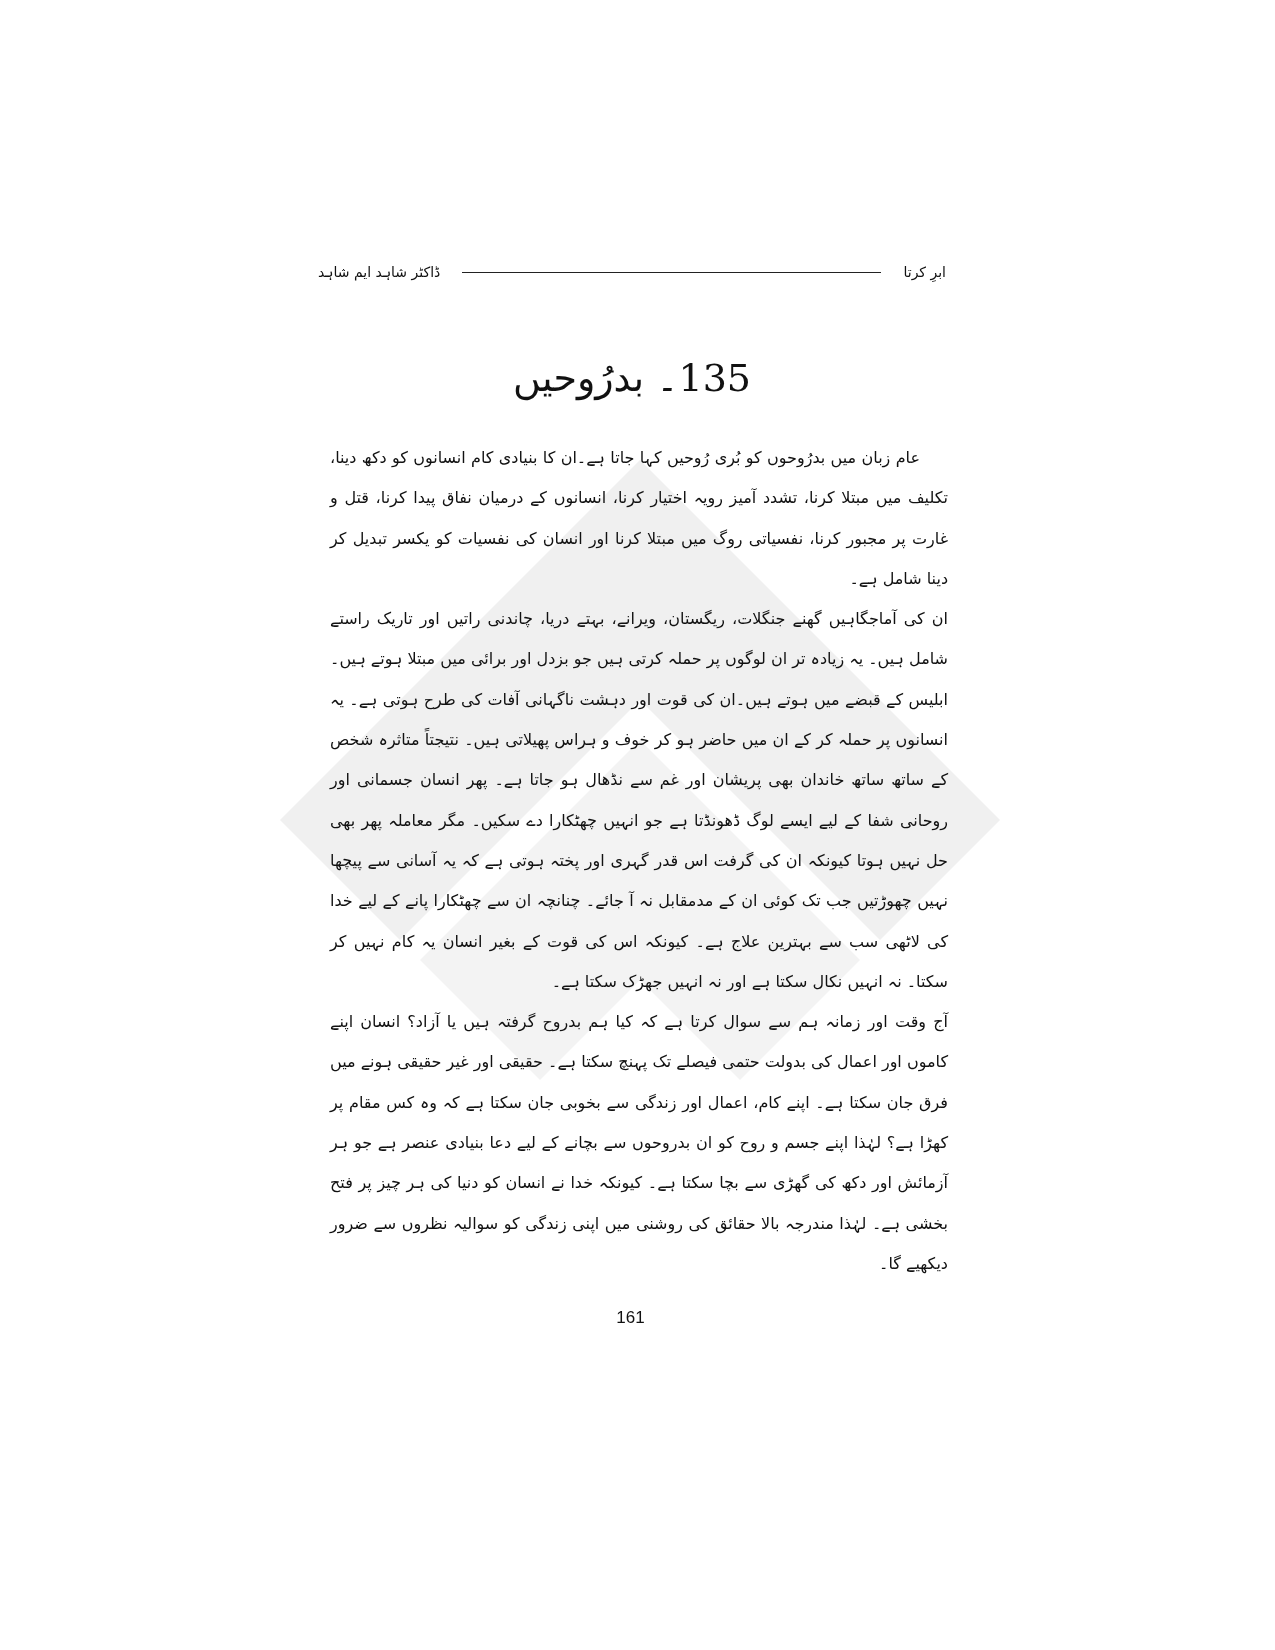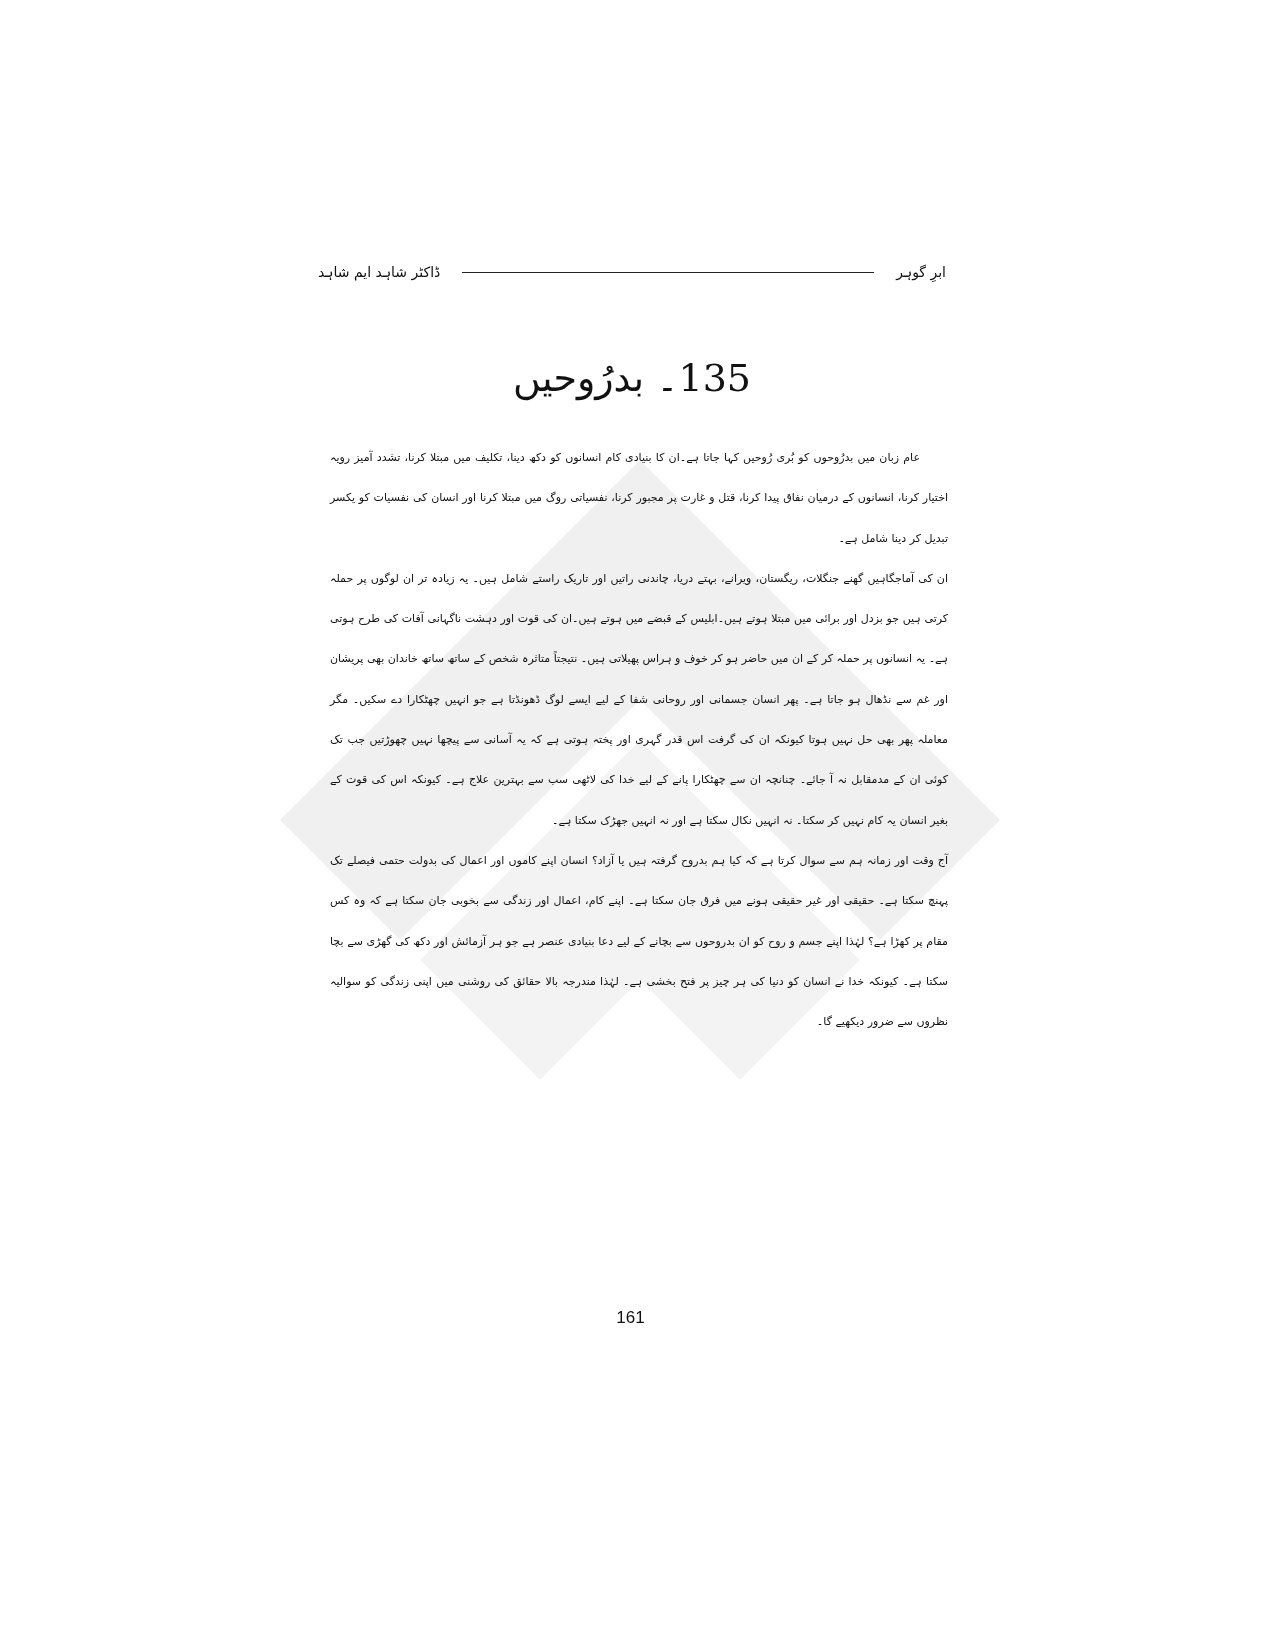--- a/index.html
+++ b/index.html
@@ -59,21 +59,21 @@
       line-height: 1.1;
       font-family: "DejaVu Serif", serif;
     }
     .body-text {
       position: absolute;
       left: 330px;
       top: 438px;
       width: 618px;
       direction: rtl;
       text-align: justify;
-      font-size: 11px;
+      font-size: 16px;
       line-height: 40.3px;
       font-family: "DejaVu Sans", sans-serif;
     }
     .body-text p {
       margin: 0;
       text-align-last: right;
     }
     .body-text p.first {
       text-indent: 28px;
     }
@@ -89,21 +89,21 @@
   </style>
 </head>
 <body>
 
 <svg class="watermark" viewBox="0 0 760 760" xmlns="http://www.w3.org/2000/svg">
   <polygon points="380,20 740,380 620,500 380,260 140,500 20,380" fill="#f0f0f0"></polygon>
   <polygon points="380,300 600,520 480,640 380,540 280,640 160,520" fill="#f3f3f3"></polygon>
 </svg>
 
 <div class="header">
-  <span class="book-title">ابرِ گوہر</span>
+  <span class="book-title">ابرِ کرتا</span>
   <span class="rule"></span>
   <span class="author">ڈاکٹر شاہد ایم شاہد</span>
 </div>
 
 <div class="chapter-title">135۔ بدرُوحیں</div>
 
 <div class="body-text">
   <p class="first">عام زبان میں بدرُوحوں کو بُری رُوحیں کہا جاتا ہے۔ان کا بنیادی کام انسانوں کو دکھ دینا، تکلیف میں مبتلا کرنا، تشدد آمیز رویہ اختیار کرنا، انسانوں کے درمیان نفاق پیدا کرنا، قتل و غارت پر مجبور کرنا، نفسیاتی روگ میں مبتلا کرنا اور انسان کی نفسیات کو یکسر تبدیل کر دینا شامل ہے۔</p>
   <p>ان کی آماجگاہیں گھنے جنگلات، ریگستان، ویرانے، بہتے دریا، چاندنی راتیں اور تاریک راستے شامل ہیں۔ یہ زیادہ تر ان لوگوں پر حملہ کرتی ہیں جو بزدل اور برائی میں مبتلا ہوتے ہیں۔ابلیس کے قبضے میں ہوتے ہیں۔ان کی قوت اور دہشت ناگہانی آفات کی طرح ہوتی ہے۔ یہ انسانوں پر حملہ کر کے ان میں حاضر ہو کر خوف و ہراس پھیلاتی ہیں۔ نتیجتاً متاثرہ شخص کے ساتھ ساتھ خاندان بھی پریشان اور غم سے نڈھال ہو جاتا ہے۔ پھر انسان جسمانی اور روحانی شفا کے لیے ایسے لوگ ڈھونڈتا ہے جو انہیں چھٹکارا دے سکیں۔ مگر معاملہ پھر بھی حل نہیں ہوتا کیونکہ ان کی گرفت اس قدر گہری اور پختہ ہوتی ہے کہ یہ آسانی سے پیچھا نہیں چھوڑتیں جب تک کوئی ان کے مدمقابل نہ آ جائے۔ چنانچہ ان سے چھٹکارا پانے کے لیے خدا کی لاٹھی سب سے بہترین علاج ہے۔ کیونکہ اس کی قوت کے بغیر انسان یہ کام نہیں کر سکتا۔ نہ انہیں نکال سکتا ہے اور نہ انہیں جھڑک سکتا ہے۔</p>
   <p>آج وقت اور زمانہ ہم سے سوال کرتا ہے کہ کیا ہم بدروح گرفتہ ہیں یا آزاد؟ انسان اپنے کاموں اور اعمال کی بدولت حتمی فیصلے تک پہنچ سکتا ہے۔ حقیقی اور غیر حقیقی ہونے میں فرق جان سکتا ہے۔ اپنے کام، اعمال اور زندگی سے بخوبی جان سکتا ہے کہ وہ کس مقام پر کھڑا ہے؟ لہٰذا اپنے جسم و روح کو ان بدروحوں سے بچانے کے لیے دعا بنیادی عنصر ہے جو ہر آزمائش اور دکھ کی گھڑی سے بچا سکتا ہے۔ کیونکہ خدا نے انسان کو دنیا کی ہر چیز پر فتح بخشی ہے۔ لہٰذا مندرجہ بالا حقائق کی روشنی میں اپنی زندگی کو سوالیہ نظروں سے ضرور دیکھیے گا۔</p>

